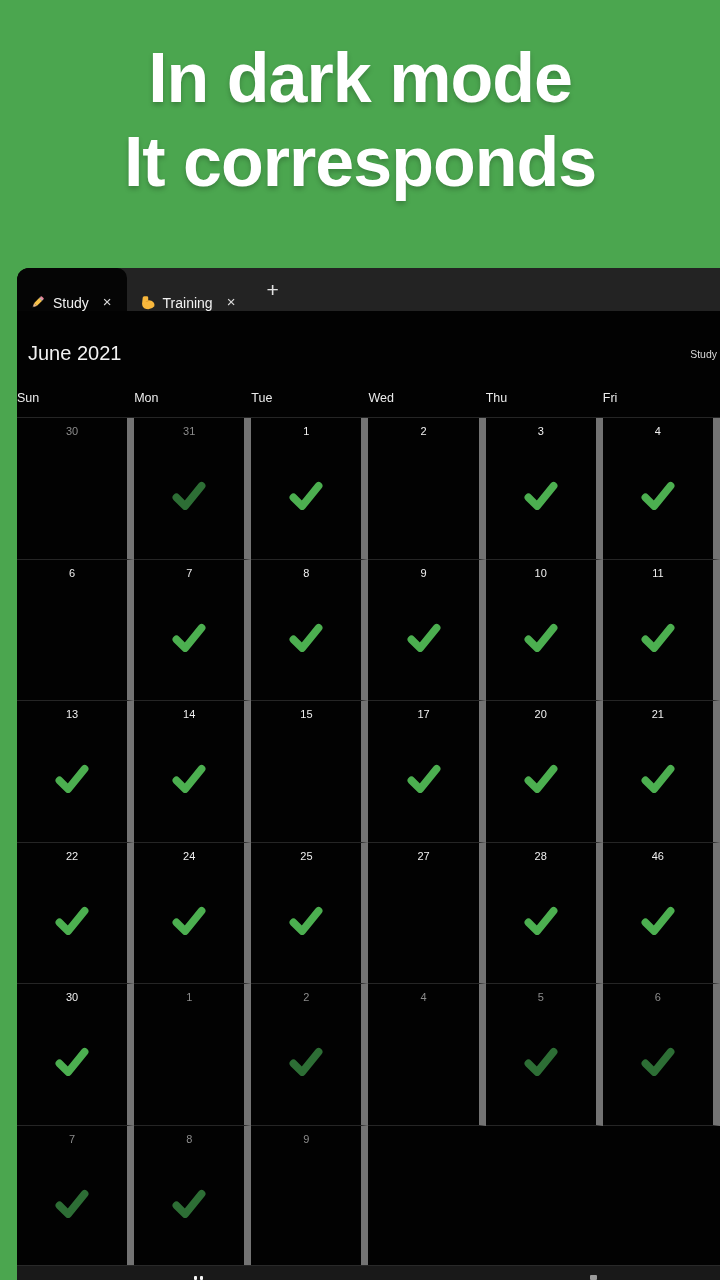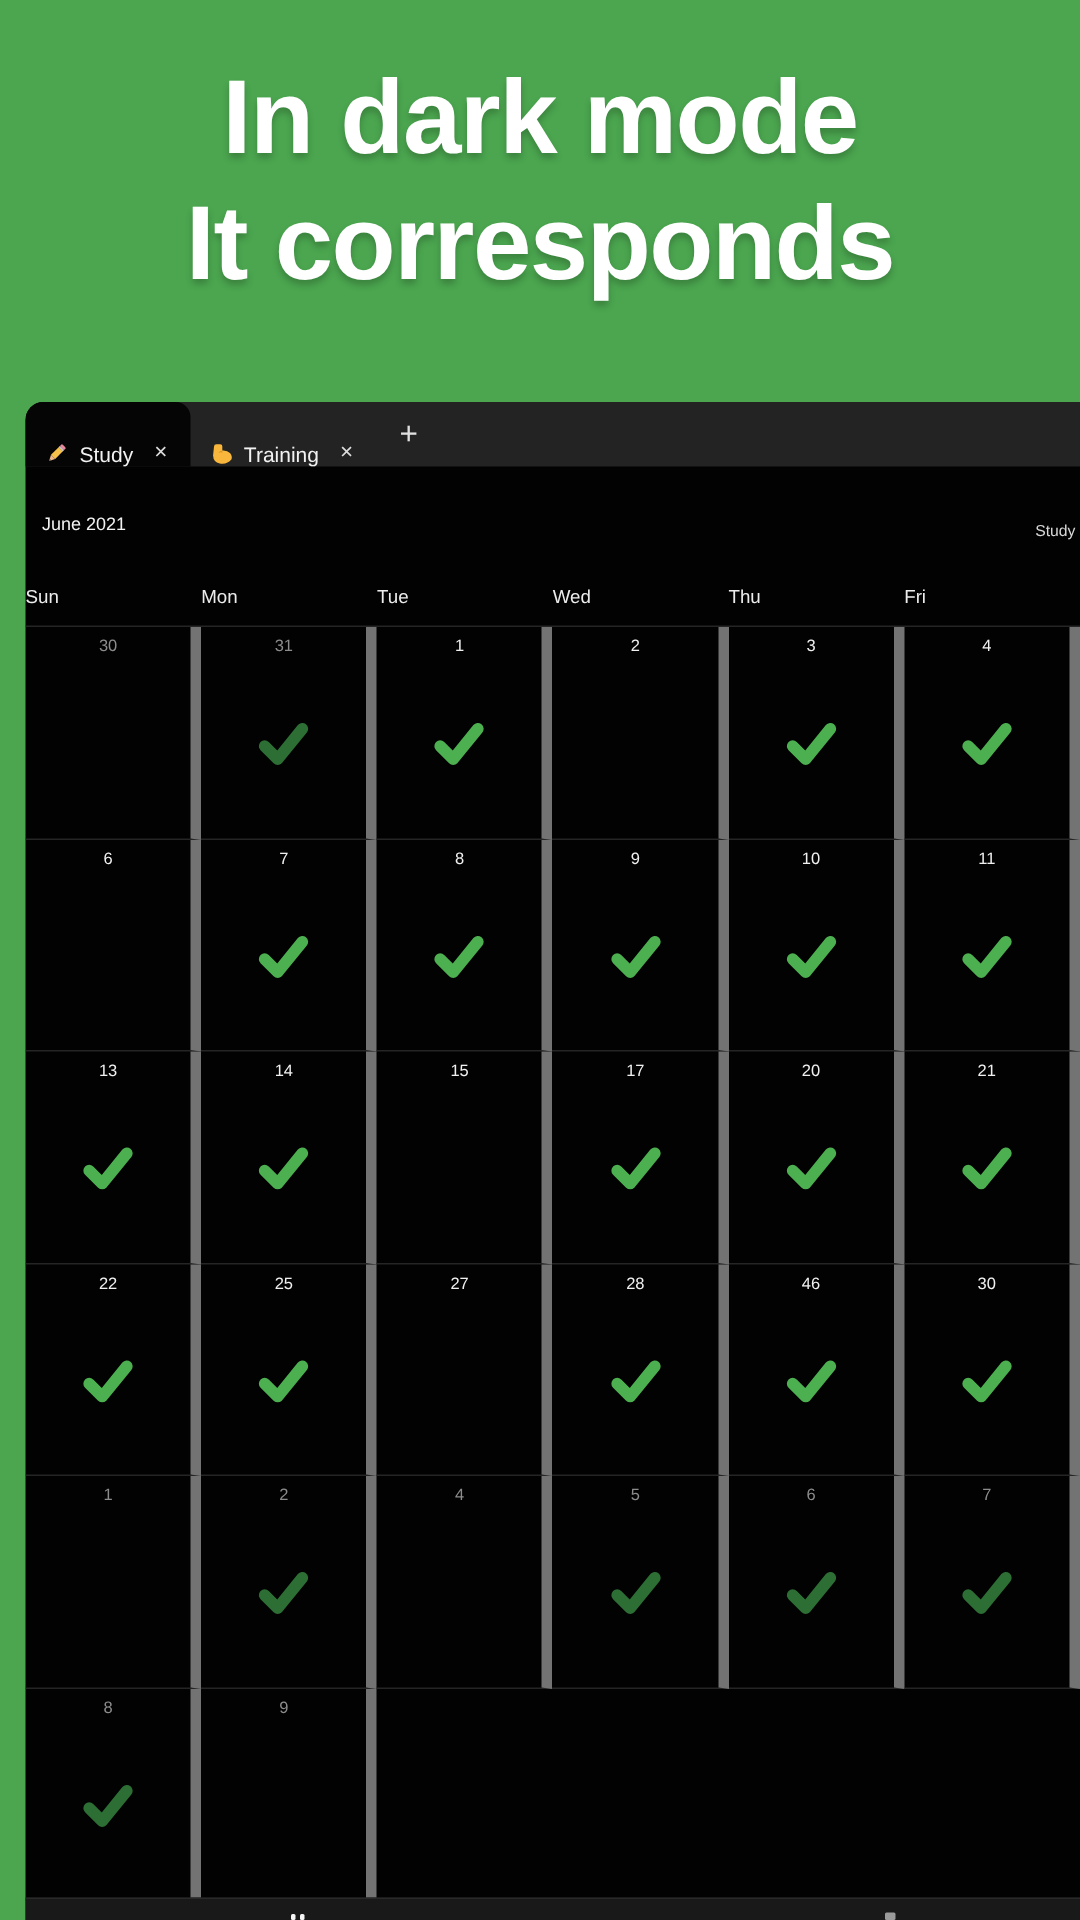--- a/index.html
+++ b/index.html
@@ -41,21 +41,21 @@
     color:#dcdcdc;font-size:15px;margin-left:11px;line-height:1;
     padding:2px 3px;cursor:pointer;
   }
   .newtab{
     color:#e0e0e0;font-size:21px;font-weight:400;
     display:flex;align-items:center;padding:0 16px;cursor:pointer;
   }
   
   .month{
     position:absolute;left:11px;top:74px;
-    color:#f2f2f2;font-size:12px;
+    color:#f2f2f2;font-size:20px;
   }
   .total{
     position:absolute;right:8px;top:80px;
     color:#d8d8d8;font-size:10.5px;
   }
   
   .dow{
     position:absolute;top:117px;left:0;
     display:grid;grid-template-columns:repeat(6,117.17px);
   }
@@ -240,20 +240,26 @@
             <path d="M4 17 L13 26 L30 5" fill="none" stroke="currentColor" stroke-width="8" stroke-linecap="round" stroke-linejoin="round"></path>
           </svg></span>
       </div>
       <div class="cell">
         <span class="num">22</span>
         <span class="check"><svg viewBox="0 0 34 30" width="34" height="29">
             <path d="M4 17 L13 26 L30 5" fill="none" stroke="currentColor" stroke-width="8" stroke-linecap="round" stroke-linejoin="round"></path>
           </svg></span>
       </div>
       <div class="cell">
+        <span class="num">24</span>
+        <span class="check"><svg viewBox="0 0 34 30" width="34" height="29">
+            <path d="M4 17 L13 26 L30 5" fill="none" stroke="currentColor" stroke-width="8" stroke-linecap="round" stroke-linejoin="round"></path>
+          </svg></span>
+      </div>
+      <div class="cell">
         <span class="num">25</span>
         <span class="check"><svg viewBox="0 0 34 30" width="34" height="29">
             <path d="M4 17 L13 26 L30 5" fill="none" stroke="currentColor" stroke-width="8" stroke-linecap="round" stroke-linejoin="round"></path>
           </svg></span>
       </div>
       <div class="cell">
         <span class="num">27</span>
       </div>
       <div class="cell">
         <span class="num">28</span>

